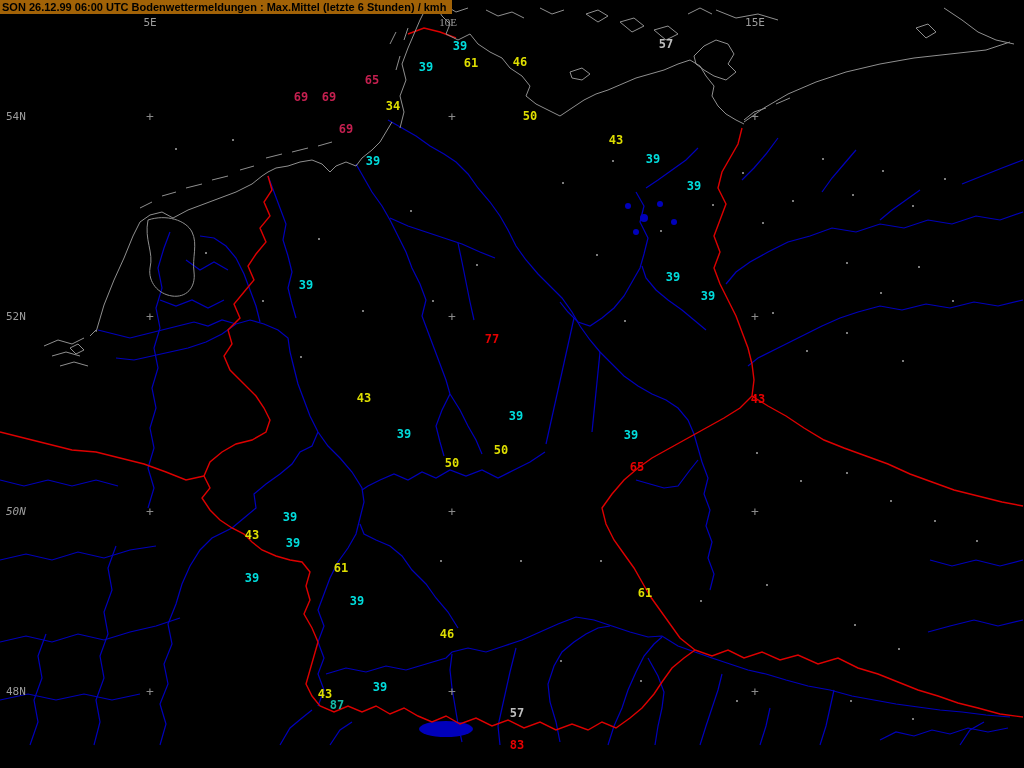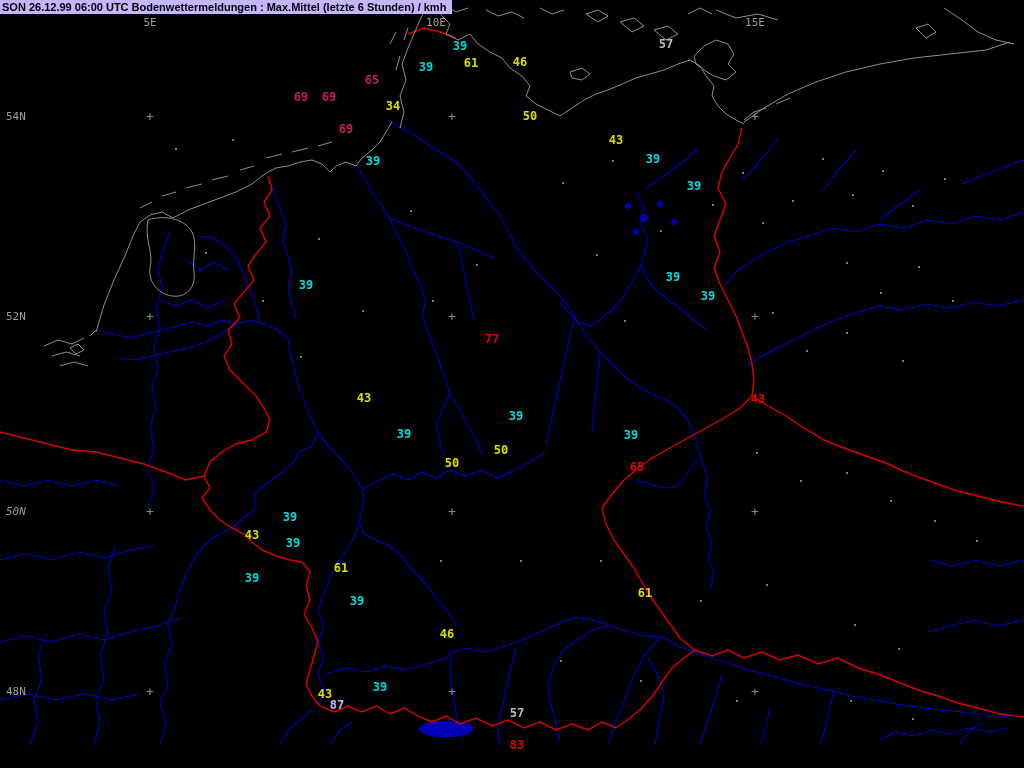--- a/index.html
+++ b/index.html
@@ -4,21 +4,21 @@
 <style>
   html,body{margin:0;padding:0;background:#000;}
   .screen{position:relative;width:1024px;height:768px;background:#000;overflow:hidden;
           font-family:"DejaVu Sans Mono",monospace;}
   .map-svg{position:absolute;left:0;top:0;width:1024px;height:768px;}
   .coast{fill:none;stroke:#8f8f8f;stroke-width:1;}
   .river{fill:none;stroke:#0000bb;stroke-width:1.2;}
   .lake{fill:#0000bb;stroke:none;}
   .border{fill:none;stroke:#dd0000;stroke-width:1.4;}
   .speck{fill:#7d7d7d;}
-  .title-bar{position:absolute;left:0;top:0;background:#c4b5fd;color:#000;
+  .title-bar{position:absolute;left:0;top:0;background:#a16207;color:#000;
              font:bold 11px "Liberation Sans",sans-serif;line-height:14px;
              padding:0 6px 0 2px;white-space:nowrap;z-index:30;}
   .grid-label{position:absolute;color:#9c9c9c;font:11px "DejaVu Sans Mono",monospace;z-index:5;}
   .grid-label.lon{transform:translate(-50%,-50%);}
   .grid-label.lat{transform:translateY(-50%);}
   .grid-cross{position:absolute;transform:translate(-50%,-50%);color:#8a8a8a;
               font:13px "DejaVu Sans Mono",monospace;z-index:4;}
   .station{position:absolute;transform:translate(-50%,-50%);
            font:bold 12px "DejaVu Sans Mono",monospace;z-index:20;white-space:nowrap;text-align:center;}
 </style>
@@ -228,21 +228,21 @@
         <rect class="speck" x="912" y="718" width="2" height="2"></rect>
       <rect class="speck" x="560" y="660" width="2" height="2"></rect>
         <rect class="speck" x="520" y="560" width="2" height="2"></rect>
       <rect class="speck" x="600" y="560" width="2" height="2"></rect>
         <rect class="speck" x="440" y="560" width="2" height="2"></rect>
     </g>
   </svg>
 
   <div id="grid-layer">
       <div class="grid-label lon" style="left: 150px; top: 22px;">5E</div>
-      <div class="grid-label lon" style="left: 436px; top: 22px;">10E</div>
+      <div class="grid-label lon" style="left: 448px; top: 22px; font-family: Liberation Serif, serif;">10E</div>
       <div class="grid-label lon" style="left: 755px; top: 22px;">15E</div>
       <div class="grid-label lat" style="left: 6px; top: 116px;">54N</div>
       <div class="grid-label lat" style="left: 6px; top: 316px;">52N</div>
       <div class="grid-label lat" style="left: 6px; top: 511px; font-style: italic;">50N</div>
       <div class="grid-label lat" style="left: 6px; top: 691px;">48N</div>
       <div class="grid-cross" style="left: 150px; top: 116px;">+</div>
       <div class="grid-cross" style="left: 150px; top: 316px;">+</div>
       <div class="grid-cross" style="left: 150px; top: 511px;">+</div>
       <div class="grid-cross" style="left: 150px; top: 691px;">+</div>
       <div class="grid-cross" style="left: 452px; top: 116px;">+</div>
@@ -286,21 +286,21 @@
       <div class="station" style="left: 290px; top: 517px; color: rgb(0, 220, 220);">39</div>
       <div class="station" style="left: 252px; top: 535px; color: rgb(222, 222, 0);">43</div>
       <div class="station" style="left: 293px; top: 543px; color: rgb(0, 220, 220);">39</div>
       <div class="station" style="left: 341px; top: 568px; color: rgb(222, 222, 0);">61</div>
       <div class="station" style="left: 252px; top: 578px; color: rgb(0, 220, 220);">39</div>
       <div class="station" style="left: 357px; top: 601px; color: rgb(0, 220, 220);">39</div>
       <div class="station" style="left: 645px; top: 593px; color: rgb(222, 222, 0);">61</div>
       <div class="station" style="left: 447px; top: 634px; color: rgb(222, 222, 0);">46</div>
       <div class="station" style="left: 380px; top: 687px; color: rgb(0, 220, 220);">39</div>
       <div class="station" style="left: 325px; top: 694px; color: rgb(222, 222, 0);">43</div>
-      <div class="station" style="left: 337px; top: 705px; color: #c4b5fd;">87</div>
+      <div class="station" style="left: 337px; top: 705px; color: #14b8a6;">87</div>
       <div class="station" style="left: 517px; top: 713px; color: rgb(189, 189, 189);">57</div>
       <div class="station" style="left: 517px; top: 745px; color: rgb(230, 0, 0);">83</div>
     </div>
 
   <div class="title-bar">
     <span>SON 26.12.99 06:00 UTC  Bodenwettermeldungen :  Max.Mittel (letzte 6 Stunden) / kmh</span>
   </div>
 
 </div>
 

